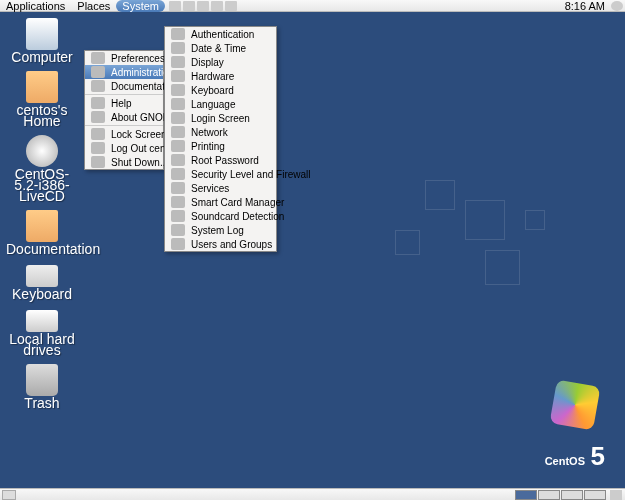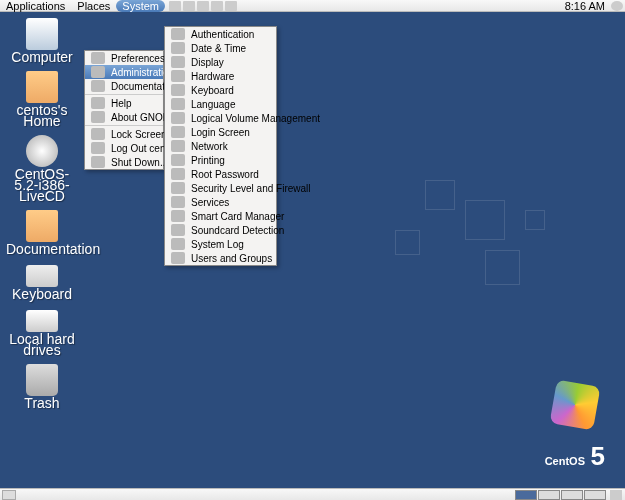--- a/index.html
+++ b/index.html
@@ -155,24 +155,20 @@
     <div class="menu-row">
       <div class="micon"></div>
       <span class="mlabel">Keyboard</span>
     </div>
     <div class="menu-row">
       <div class="micon"></div>
       <span class="mlabel">Language</span>
     </div>
     <div class="menu-row">
       <div class="micon"></div>
-      <span class="mlabel">Logical Volume Management</span>
-    </div>
-    <div class="menu-row">
-      <div class="micon"></div>
       <span class="mlabel">Login Screen</span>
     </div>
     <div class="menu-row">
       <div class="micon"></div>
       <span class="mlabel">Network</span>
     </div>
     <div class="menu-row">
       <div class="micon"></div>
       <span class="mlabel">Printing</span>
     </div>

